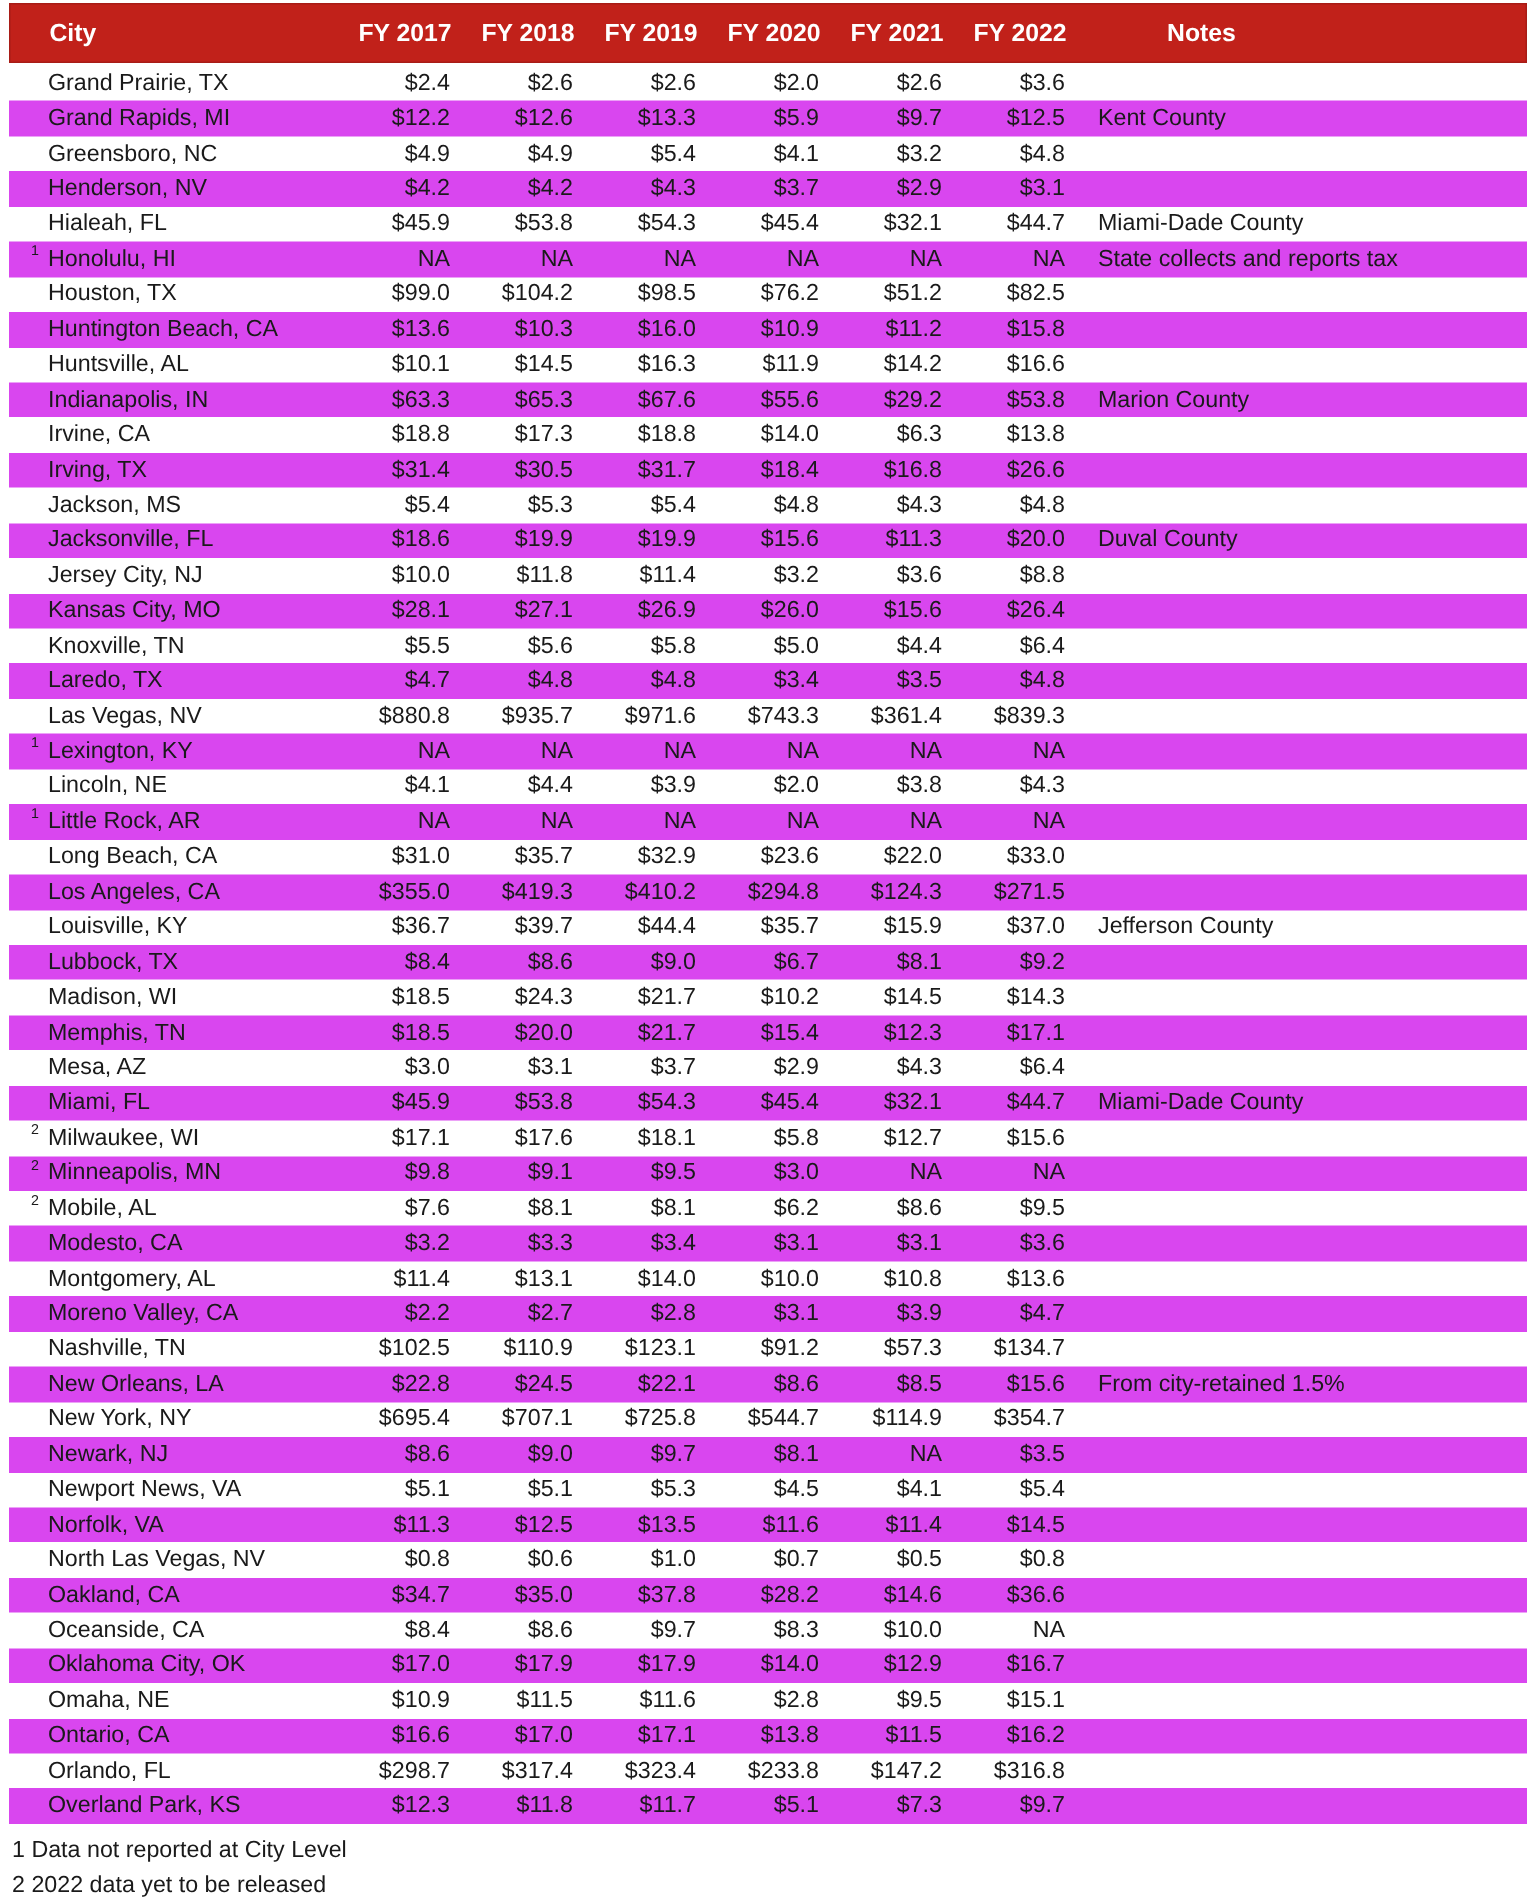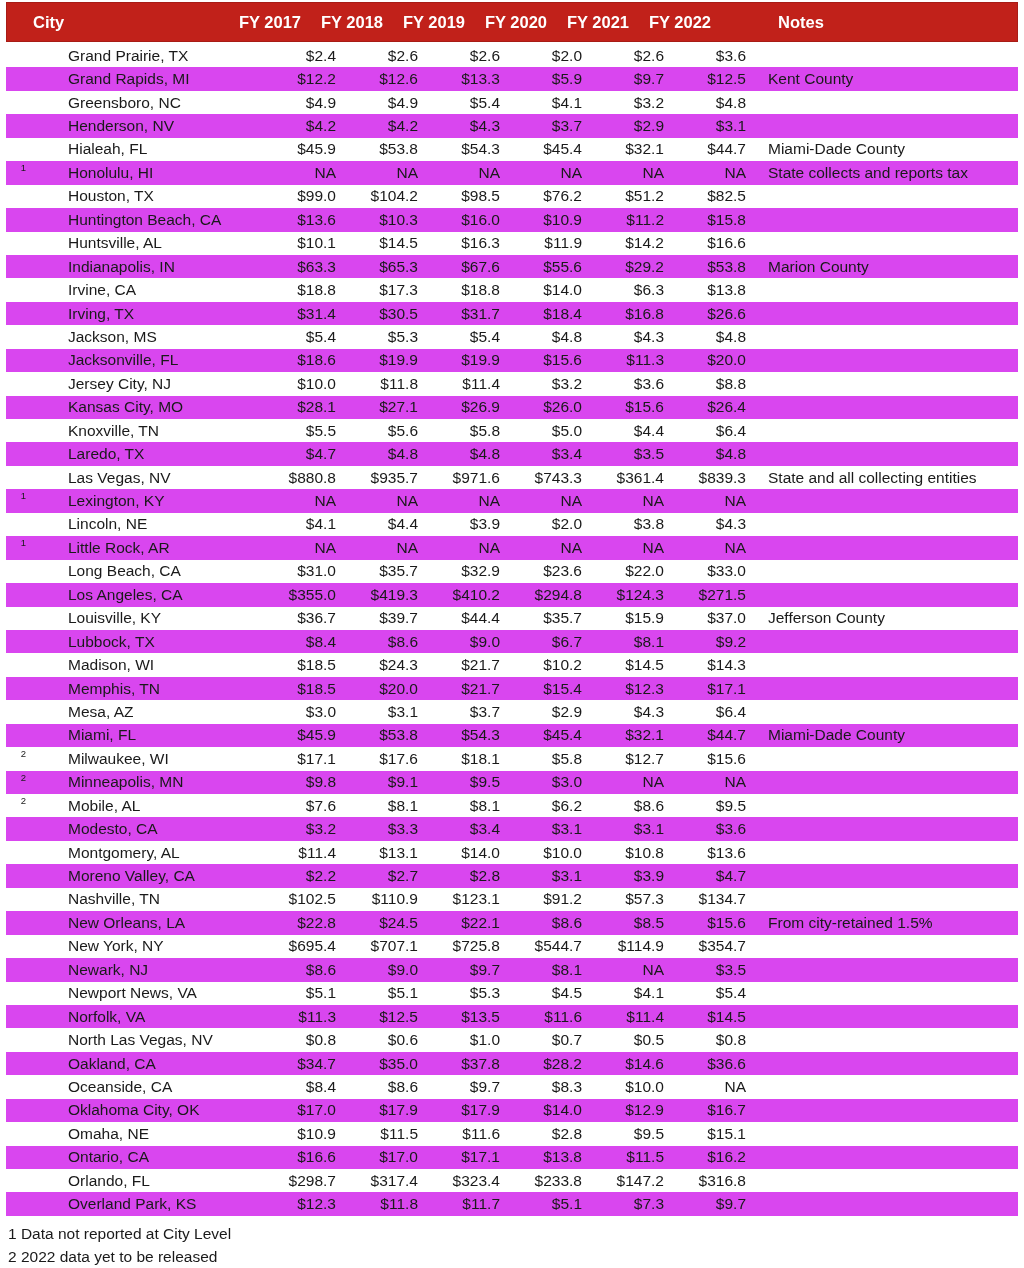--- a/index.html
+++ b/index.html
@@ -76,21 +76,20 @@
     font-size: 9.5px;
     line-height: 1;
     align-self: flex-start;
     padding-top: 2px;
     color: #1a1a1a;
   }
   .c-city {
     width: 194px;
     text-align: left;
     padding-left: 4px;
-    margin-left: 36px;
   }
   .c-val {
     width: 82px;
     text-align: right;
     padding-right: 4px;
   }
   .c-notes {
     flex: 1 1 auto;
     text-align: left;
     padding-left: 18px;
@@ -269,20 +268,21 @@
       </div>
       <div class="row alt">
         <div class="cell c-sup"></div>
         <div class="cell c-city">Jacksonville, FL</div>
         <div class="cell c-val">$18.6</div>
         <div class="cell c-val">$19.9</div>
         <div class="cell c-val">$19.9</div>
         <div class="cell c-val">$15.6</div>
         <div class="cell c-val">$11.3</div>
         <div class="cell c-val">$20.0</div>
+        <div class="cell c-notes">Duval County</div>
       </div>
       <div class="row">
         <div class="cell c-sup"></div>
         <div class="cell c-city">Jersey City, NJ</div>
         <div class="cell c-val">$10.0</div>
         <div class="cell c-val">$11.8</div>
         <div class="cell c-val">$11.4</div>
         <div class="cell c-val">$3.2</div>
         <div class="cell c-val">$3.6</div>
         <div class="cell c-val">$8.8</div>
@@ -323,21 +323,20 @@
       </div>
       <div class="row">
         <div class="cell c-sup"></div>
         <div class="cell c-city">Las Vegas, NV</div>
         <div class="cell c-val">$880.8</div>
         <div class="cell c-val">$935.7</div>
         <div class="cell c-val">$971.6</div>
         <div class="cell c-val">$743.3</div>
         <div class="cell c-val">$361.4</div>
         <div class="cell c-val">$839.3</div>
-        <div class="cell c-notes">State and all collecting entities</div>
       </div>
       <div class="row alt">
         <div class="cell c-sup">1</div>
         <div class="cell c-city">Lexington, KY</div>
         <div class="cell c-val">NA</div>
         <div class="cell c-val">NA</div>
         <div class="cell c-val">NA</div>
         <div class="cell c-val">NA</div>
         <div class="cell c-val">NA</div>
         <div class="cell c-val">NA</div>

